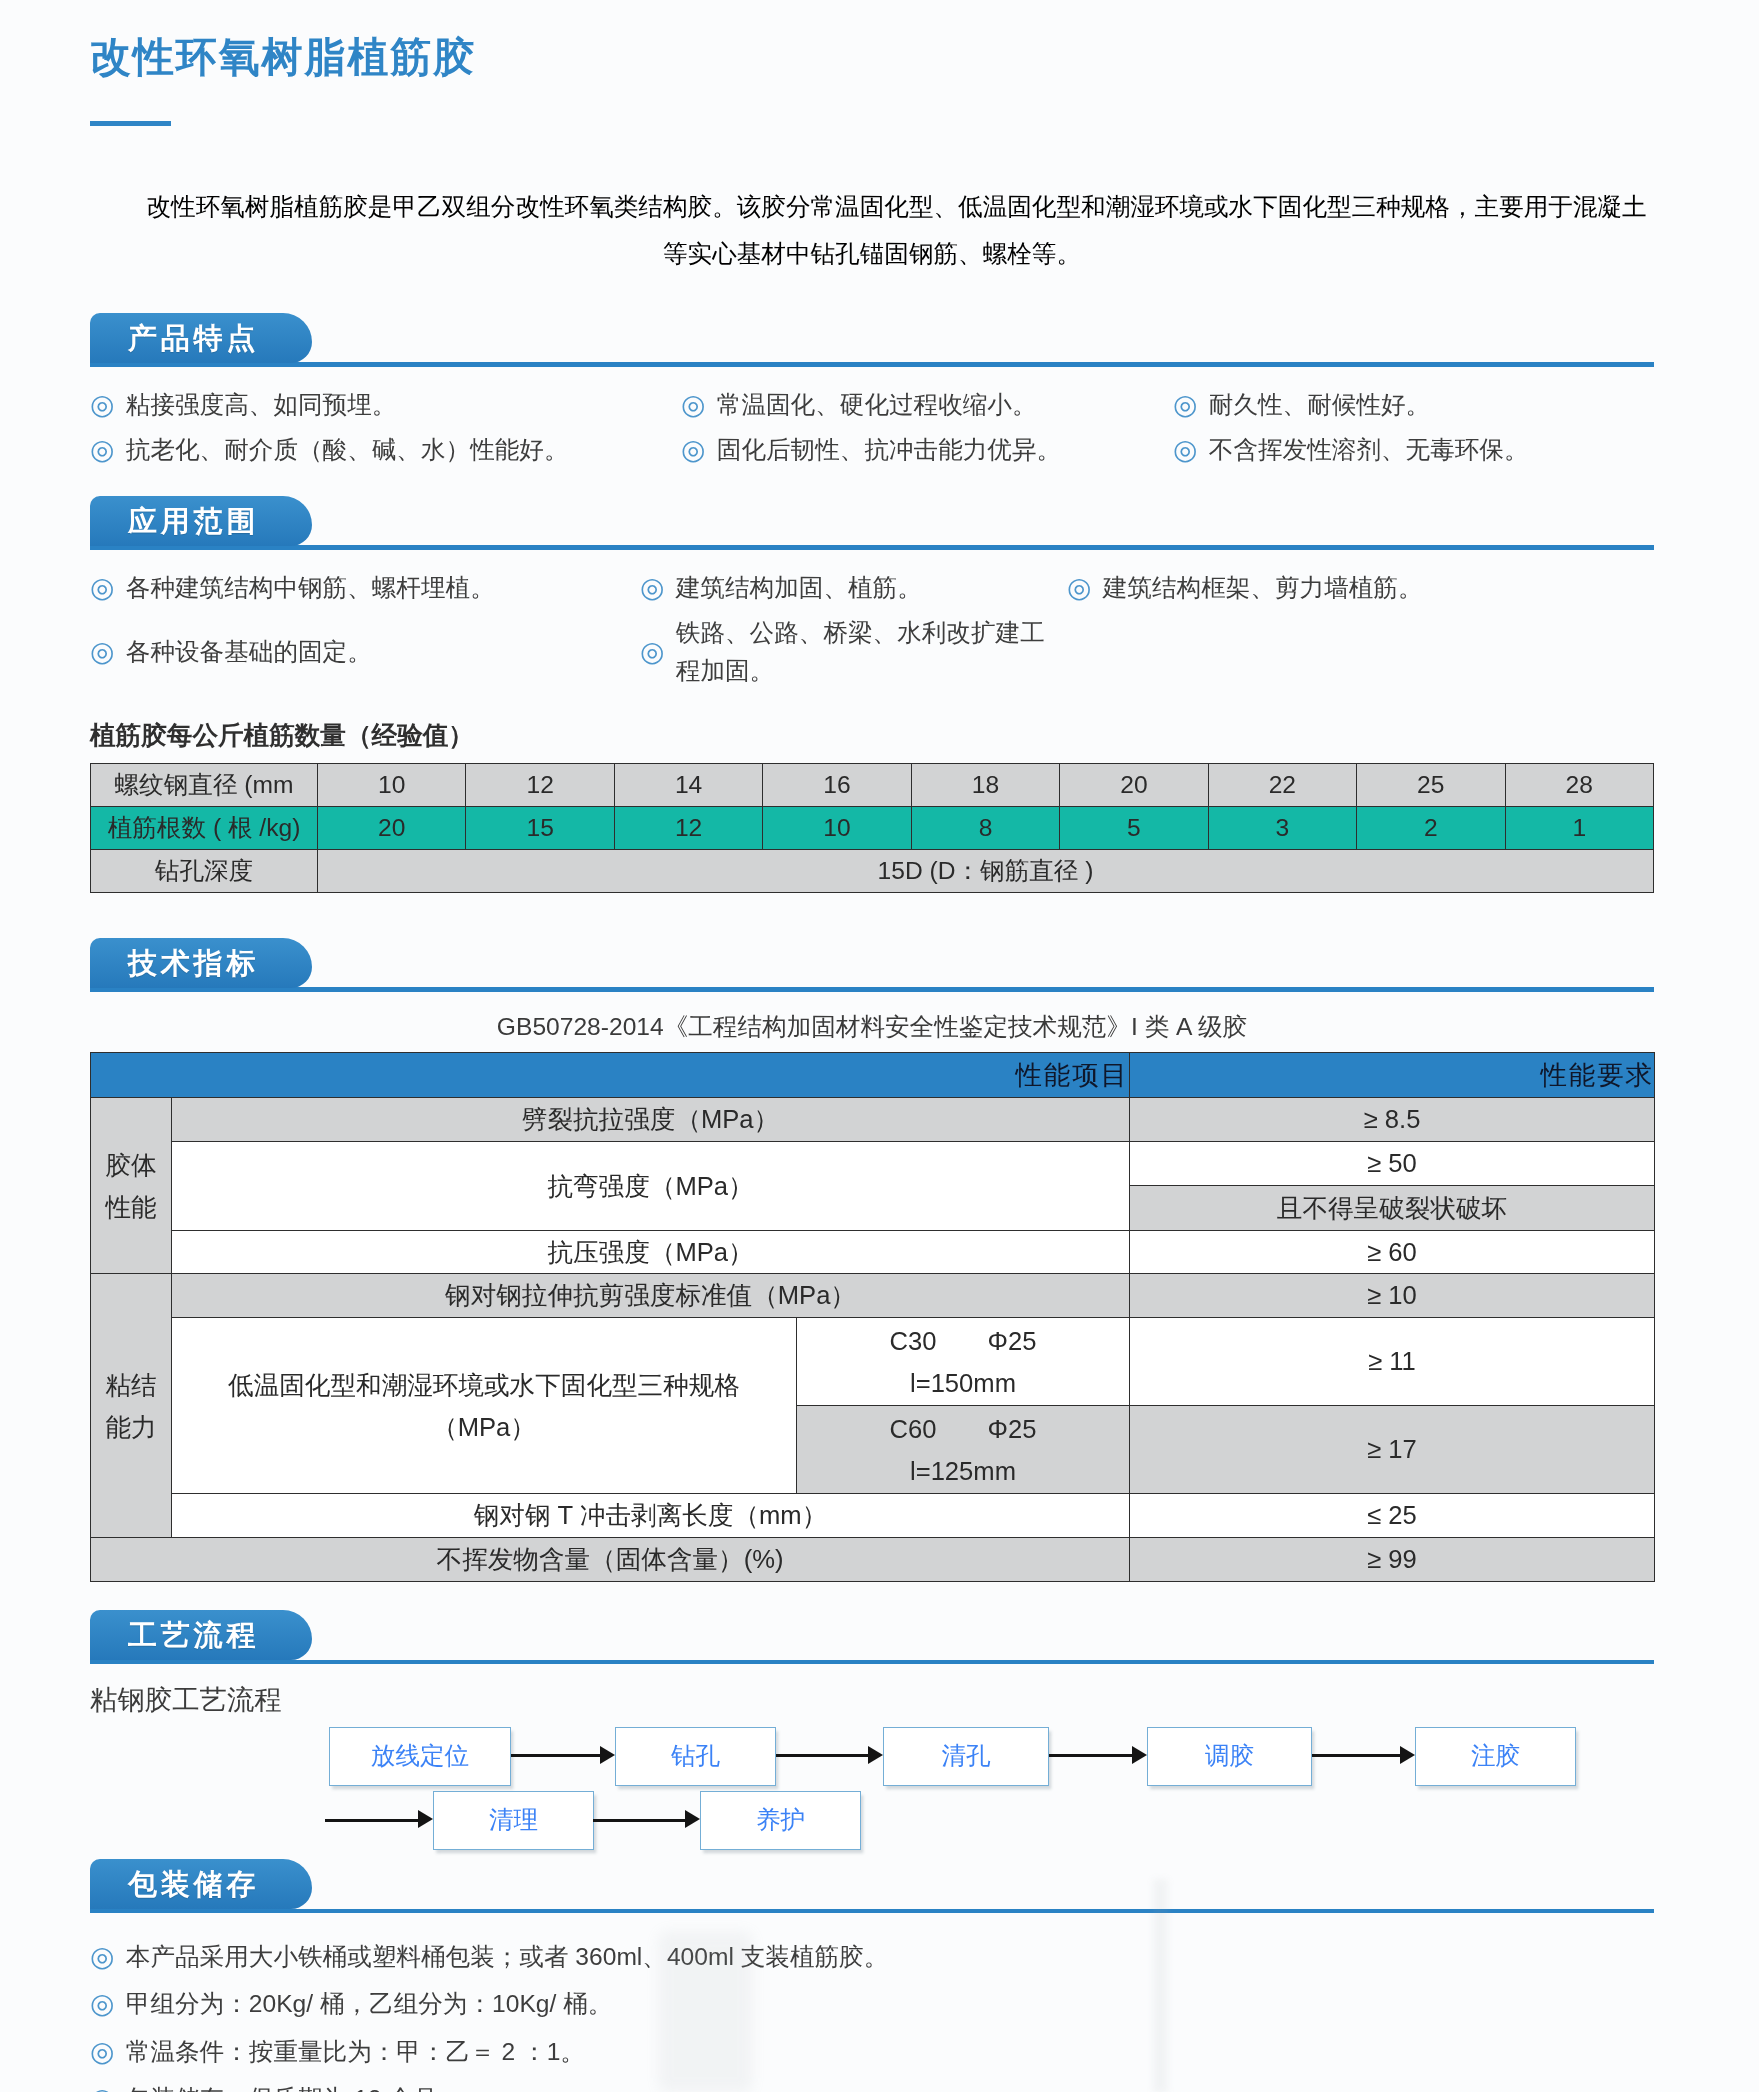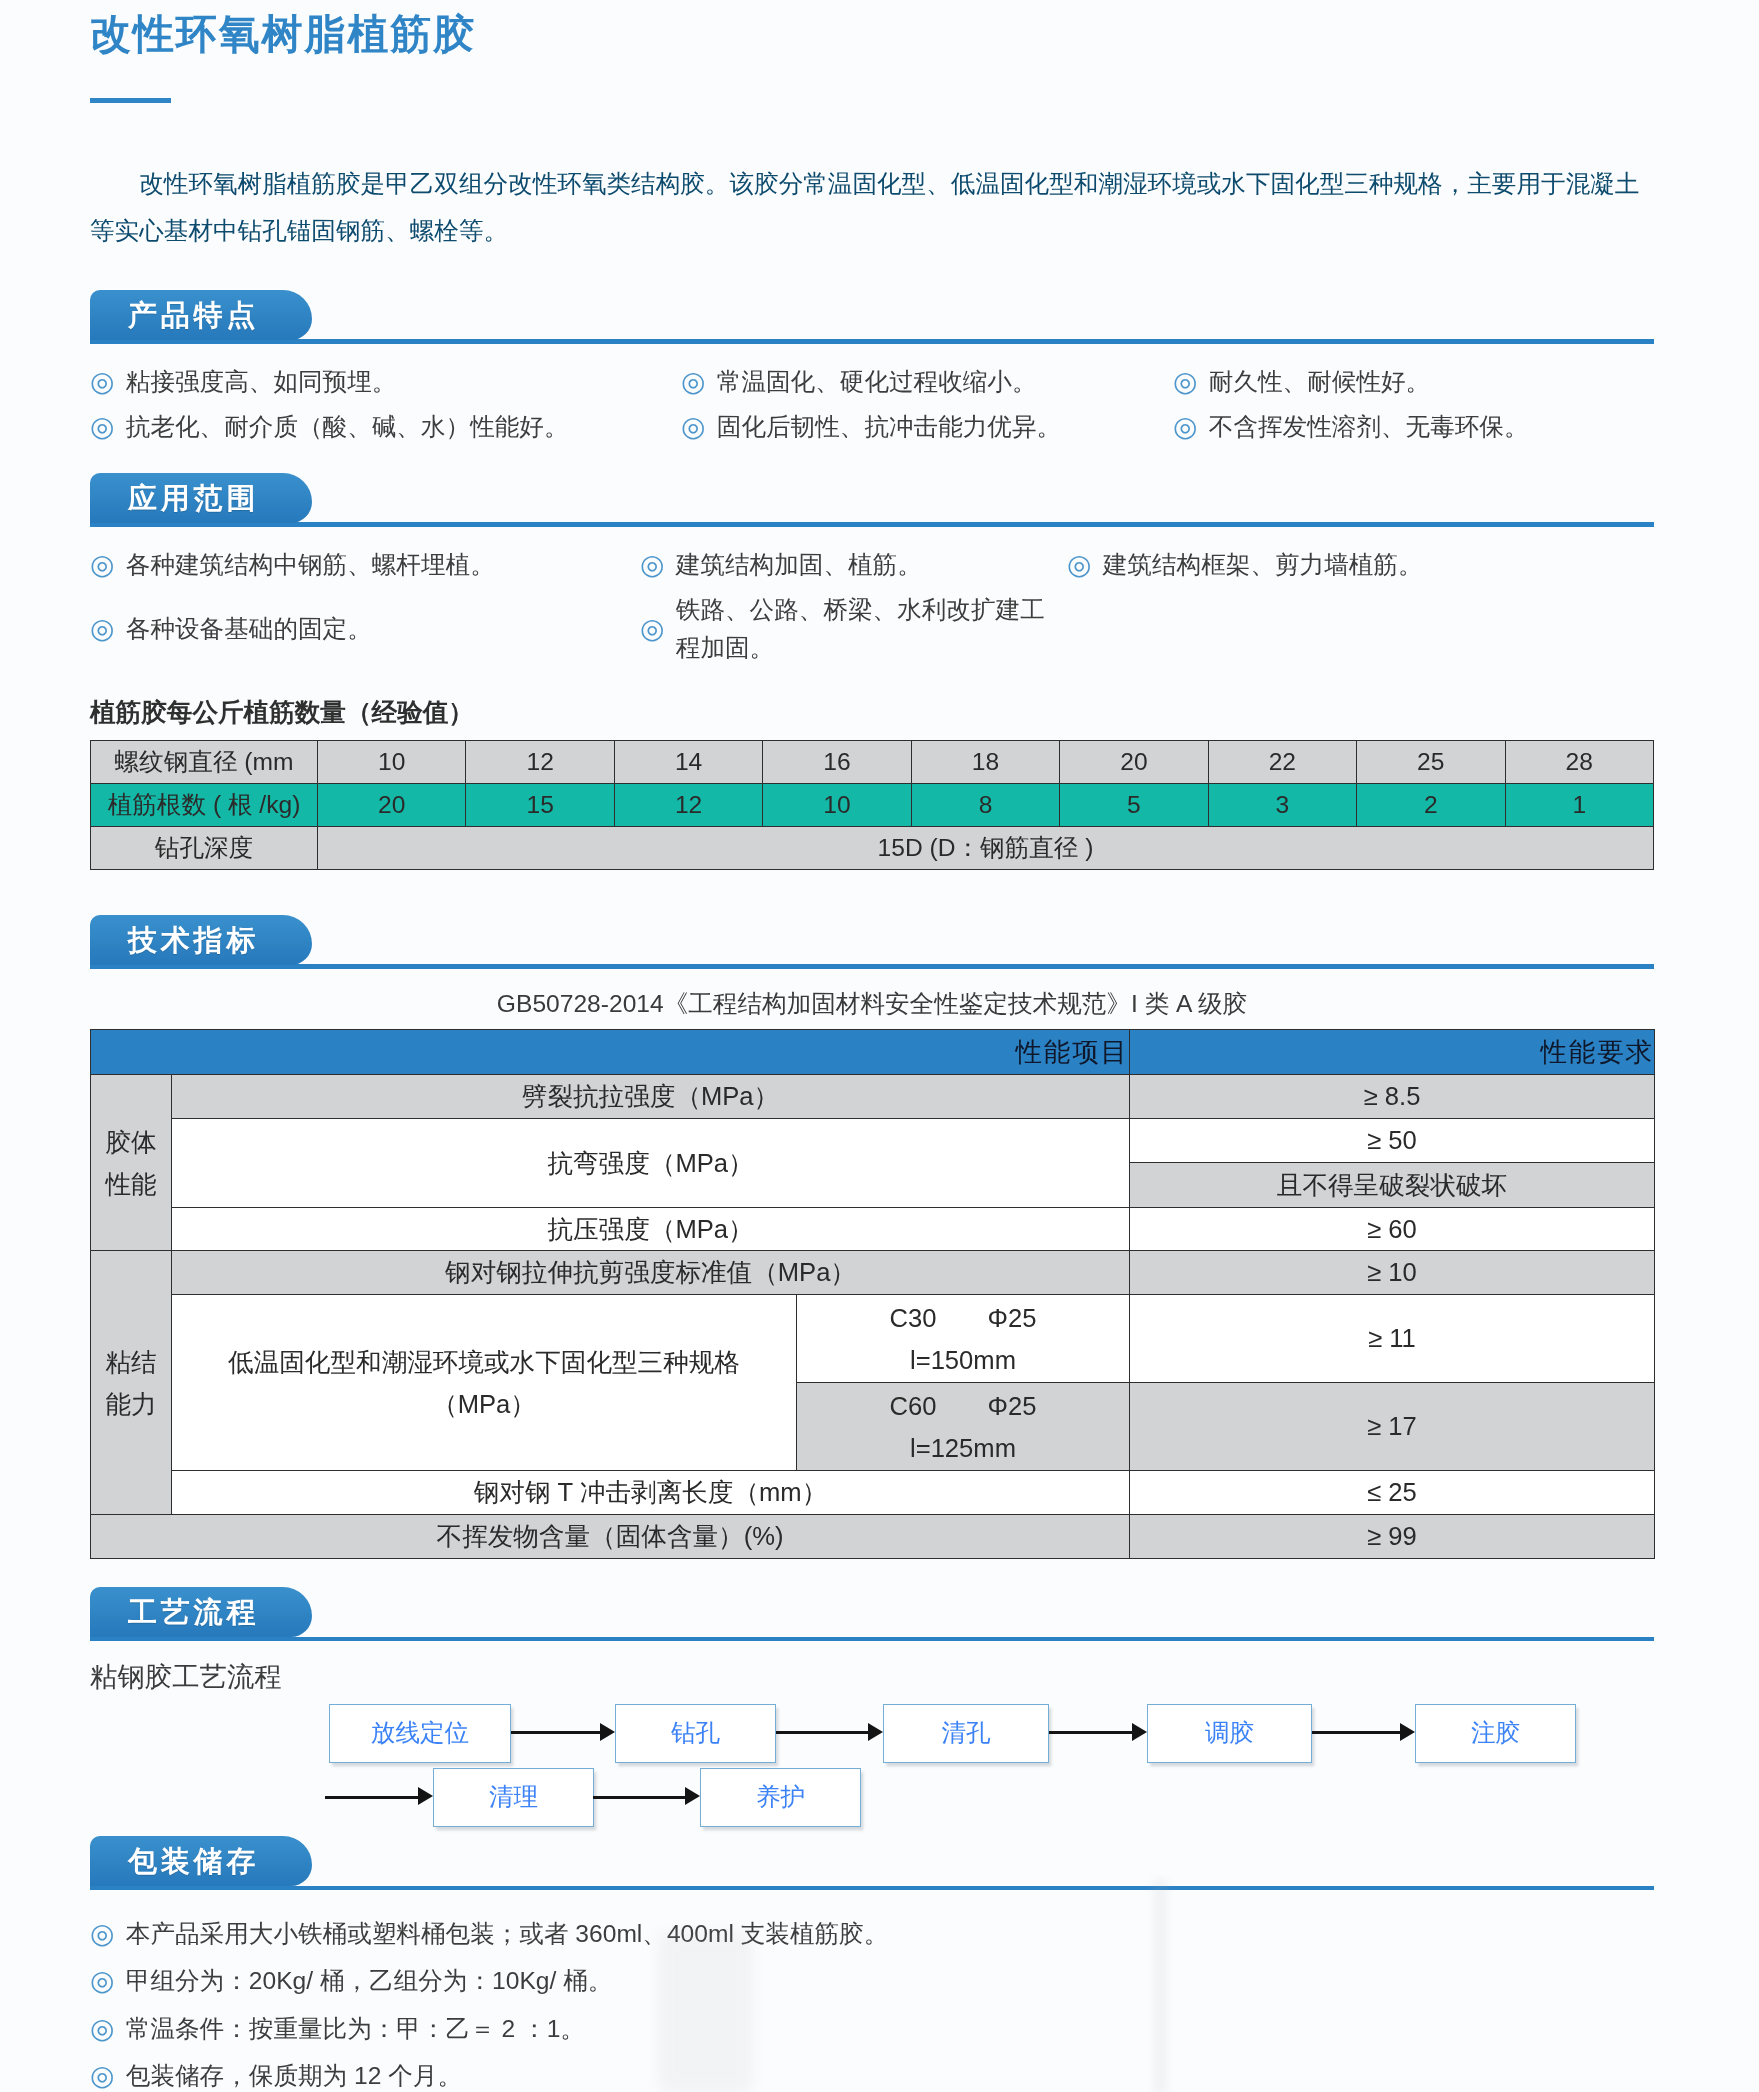--- a/index.html
+++ b/index.html
@@ -5,25 +5,25 @@
   * { margin:0; padding:0; box-sizing:border-box; }
   html,body { background:#e8eaec; }
   .page {
     position:relative; width:1759px; height:2092px; overflow:hidden;
     background:#fbfcfd; font-family:"Liberation Sans","DejaVu Sans",sans-serif;
     color:#3d3d3d;
   }
   .content { margin-left:90px; width:1564px; }
 
   
-  .doc-title { padding-top:11px; font-size:41px; line-height:47px; font-weight:bold; color:#2f85c6; letter-spacing:1.9px; }
+  .doc-title { padding-top:34px; font-size:41px; line-height:47px; font-weight:bold; color:#2f85c6; letter-spacing:1.9px; }
   .title-underline { margin-top:40px; width:81px; height:4.7px; background:#2f85c6; }
 
   
-  .intro { margin-top:57px; font-size:24.6px; line-height:47px; color:#0c4a6e; }
+  .intro { margin-top:57px; font-size:24.6px; line-height:47px; color:#000000;text-align:center; }
   .intro .l1 { text-indent:2em; }
 
   
   .section-header { position:relative; height:54px; }
   .badge {
     position:absolute; left:0; top:0; height:50px; line-height:50px;
     padding:0 53px 0 38px; display:inline-block; z-index:2;
     background:linear-gradient(180deg,#3a90cd 0%,#2679bb 100%);
     border-radius:15px 44px 32px 0;
     color:#ffffff; font-size:29px; font-weight:bold; letter-spacing:3.8px;

